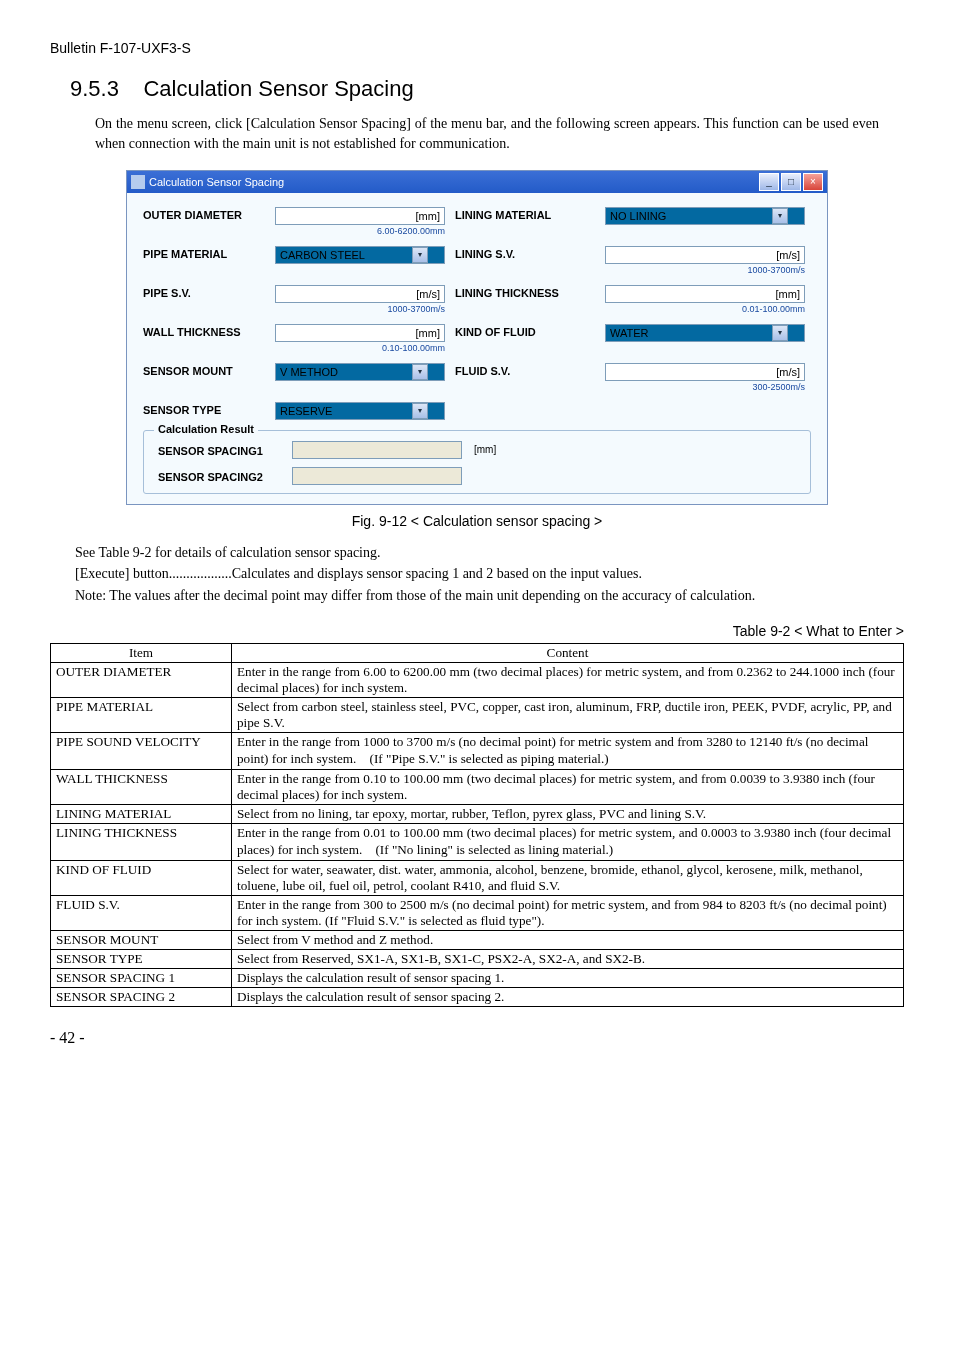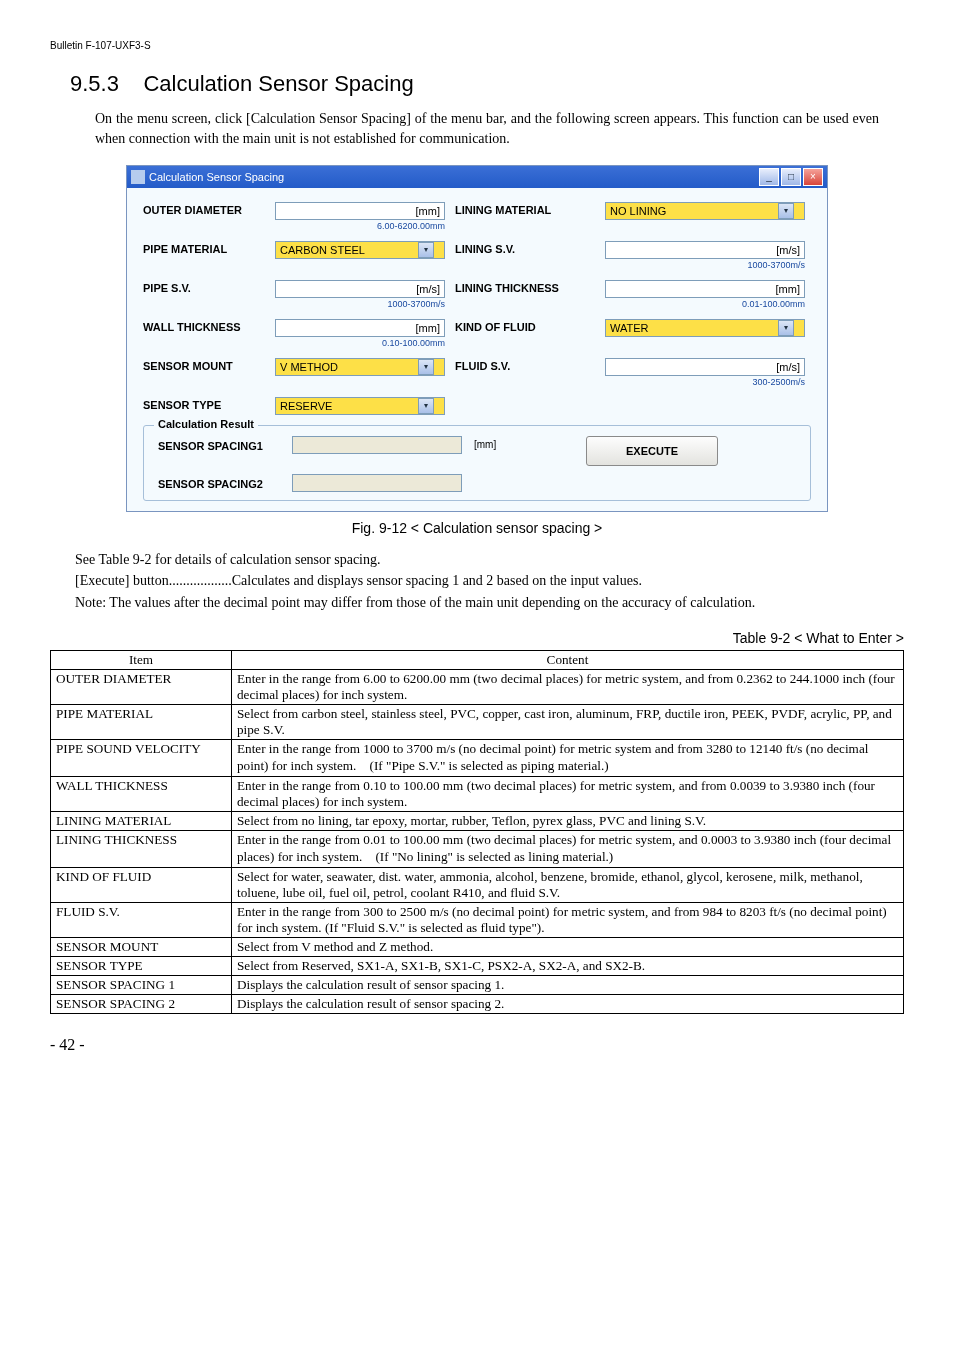--- a/index.html
+++ b/index.html
@@ -6,21 +6,21 @@
     font-family: "Times New Roman", serif;
     font-size: 14px;
     margin: 0;
     padding: 40px 50px;
     color: #000;
     background: #fff;
     width: 854px;
   }
   .header {
     font-family: Arial, sans-serif;
-    font-size: 10px;
+    font-size: 14px;
     margin-bottom: 20px;
   }
   .section-title {
     font-family: Arial, sans-serif;
     font-size: 22px;
     margin: 10px 0 12px 20px;
   }
   .intro-para {
     margin: 0 25px 15px 45px;
     line-height: 1.45;
@@ -91,24 +91,24 @@
   .unit-line {
     width:100%;
     display:flex; justify-content:space-between;
     font-size: 9px;
     margin-top:1px;
   }
   .unit-line .range { color:#1a4aa0; }
   .dropdown {
     width: 100%;
     height: 18px;
-    background: #fde047;
+    background: #0369a1;
     border: 1px solid #7e9db9;
     display:flex; align-items:center; justify-content:space-between;
-    padding: 0 10px 0 4px;
+    padding: 0 16px 0 4px;
     box-sizing: border-box;
     font-size: 11px;
   }
   .dd-arrow {
     width:14px; height:14px;
     background: linear-gradient(to bottom,#dce6f6,#a9c0e8);
     border:1px solid #7e9db9;
     display:flex; align-items:center; justify-content:center;
     font-size:8px; color:#234;
   }
@@ -317,23 +317,20 @@
           <div></div>
         </div>
       </div>
 
     <div class="group-box">
       <div class="group-title">Calculation Result</div>
       <div class="result-row">
         <div class="form-label">SENSOR SPACING1</div>
         <div class="readonly-box"></div>
         <div style="font-size:10px;">[mm]</div>
-        <div style="grid-row: span 2; display:flex; align-items:center;">
-          <div class="exec-btn">EXECUTE</div>
-        </div>
       </div>
       <div class="result-row">
         <div class="form-label">SENSOR SPACING2</div>
         <div class="readonly-box"></div>
         <div></div>
       </div>
     </div>
   </div>
 </div>
 

